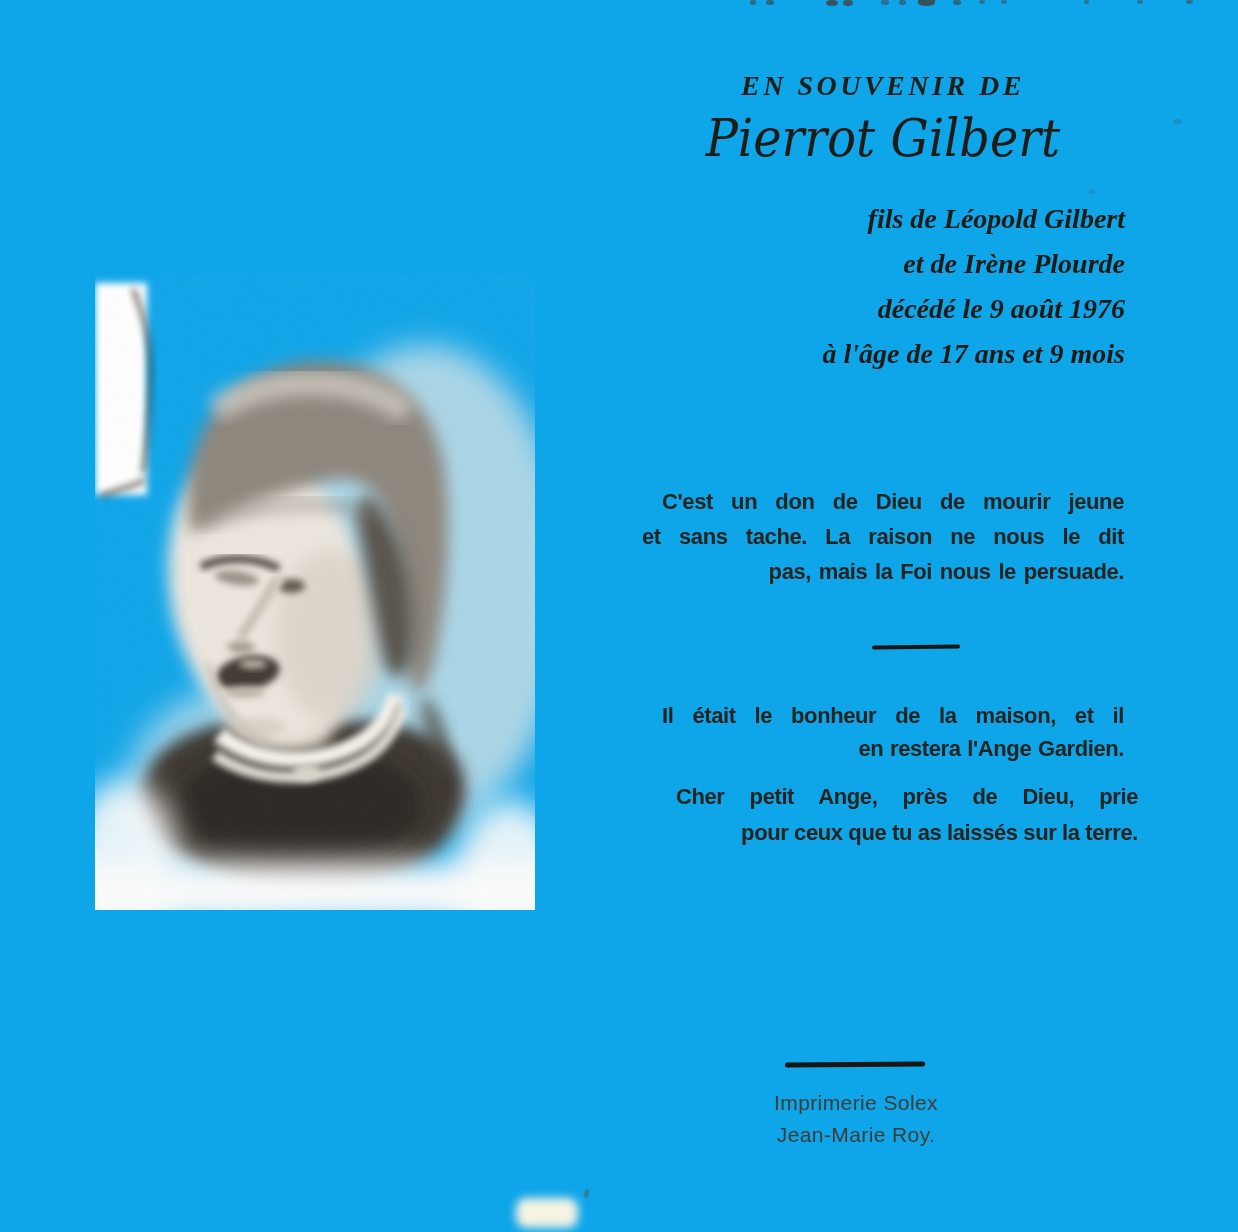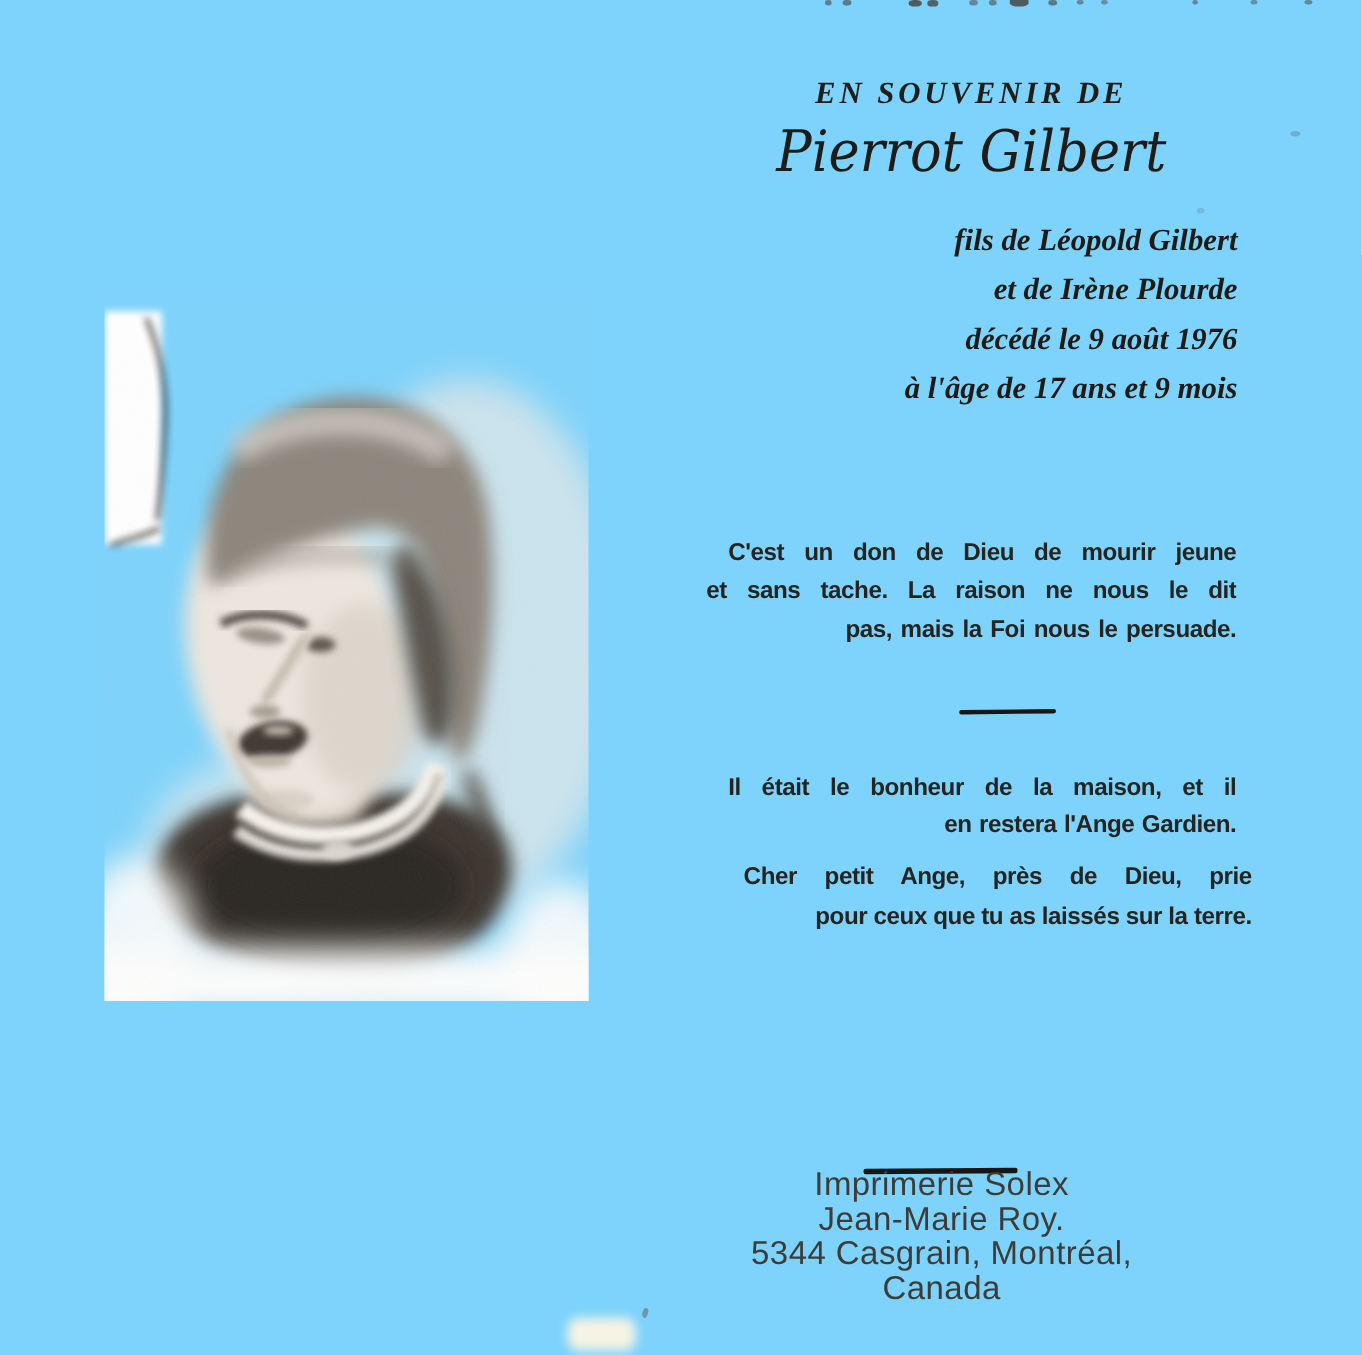--- a/index.html
+++ b/index.html
@@ -1,18 +1,18 @@
 <!DOCTYPE html>
 <html><head>
 <meta charset="utf-8">
 <style>
   html,body{margin:0;padding:0;background:#ffffff;}
   .page{
     position:relative;width:1238px;height:1232px;overflow:hidden;
-    background:#7dd3fc;font-family:"Liberation Sans",sans-serif;color:#1e1c18;
+    background:#0ea5e9;font-family:"Liberation Sans",sans-serif;color:#1e1c18;
   }
   
   .specks i{position:absolute;top:0;background:#413e3a;border-radius:45%;}
   .specks i:nth-child(1){left:750px;width:6px;height:5px;opacity:.55;}
   .specks i:nth-child(2){left:766px;width:8px;height:5px;opacity:.6;}
   .specks i:nth-child(3){left:826px;width:12px;height:6px;opacity:.8;}
   .specks i:nth-child(4){left:843px;width:10px;height:6px;opacity:.75;}
   .specks i:nth-child(5){left:881px;width:8px;height:5px;opacity:.5;}
   .specks i:nth-child(6){left:899px;width:7px;height:5px;opacity:.55;}
   .specks i:nth-child(7){left:918px;width:17px;height:6px;opacity:.8;border-radius:0 0 60% 60%;}
@@ -56,22 +56,22 @@
   .q2{top:699px;line-height:33px;}  .q2>div{max-height:33px;}
   .q3{top:779px;line-height:36px;margin-left:14px;}  .q3>div{max-height:36px;}
   .jline{text-align:justify;text-align-last:justify;}
   .indent{text-indent:20px;}
   .lline{text-align:right;}
   .ws2{word-spacing:2px;} .ws1{word-spacing:1px;} .ws0{word-spacing:0;}
   .rule{position:absolute;background:#181613;border-radius:2px;}
   .rule1{left:872px;top:645px;width:88px;height:4px;transform:rotate(-0.6deg);}
   .rule2{left:785px;top:1062px;width:140px;height:5px;transform:rotate(-0.4deg);}
   .imprint{
-    position:absolute;left:656px;top:1061px;width:400px;text-align:center;
-    font-size:30px;line-height:31.5px;color:#3f3c37;letter-spacing:.4px;
+    position:absolute;left:656px;top:1087px;width:400px;text-align:center;
+    font-size:21px;line-height:31.5px;color:#3f3c37;letter-spacing:.4px;
   }
 </style>
 </head>
 <body>
 
 <div class="page">
 
   <div class="specks">
     <i></i>
       <i></i>
@@ -196,16 +196,15 @@
   <div class="quote q3">
     <div class="jline indent">Cher petit Ange, près de Dieu, prie</div>
     <div class="lline ws0">pour ceux que tu as laissés sur la terre.</div>
   </div>
 
   <div class="rule rule2"></div>
 
   <div class="imprint">
     <div>Imprimerie Solex</div>
     <div>Jean-Marie Roy.</div>
-    <div>5344 Casgrain, Montréal, Canada</div>
   </div>
 
 </div>
 
 </body></html>

